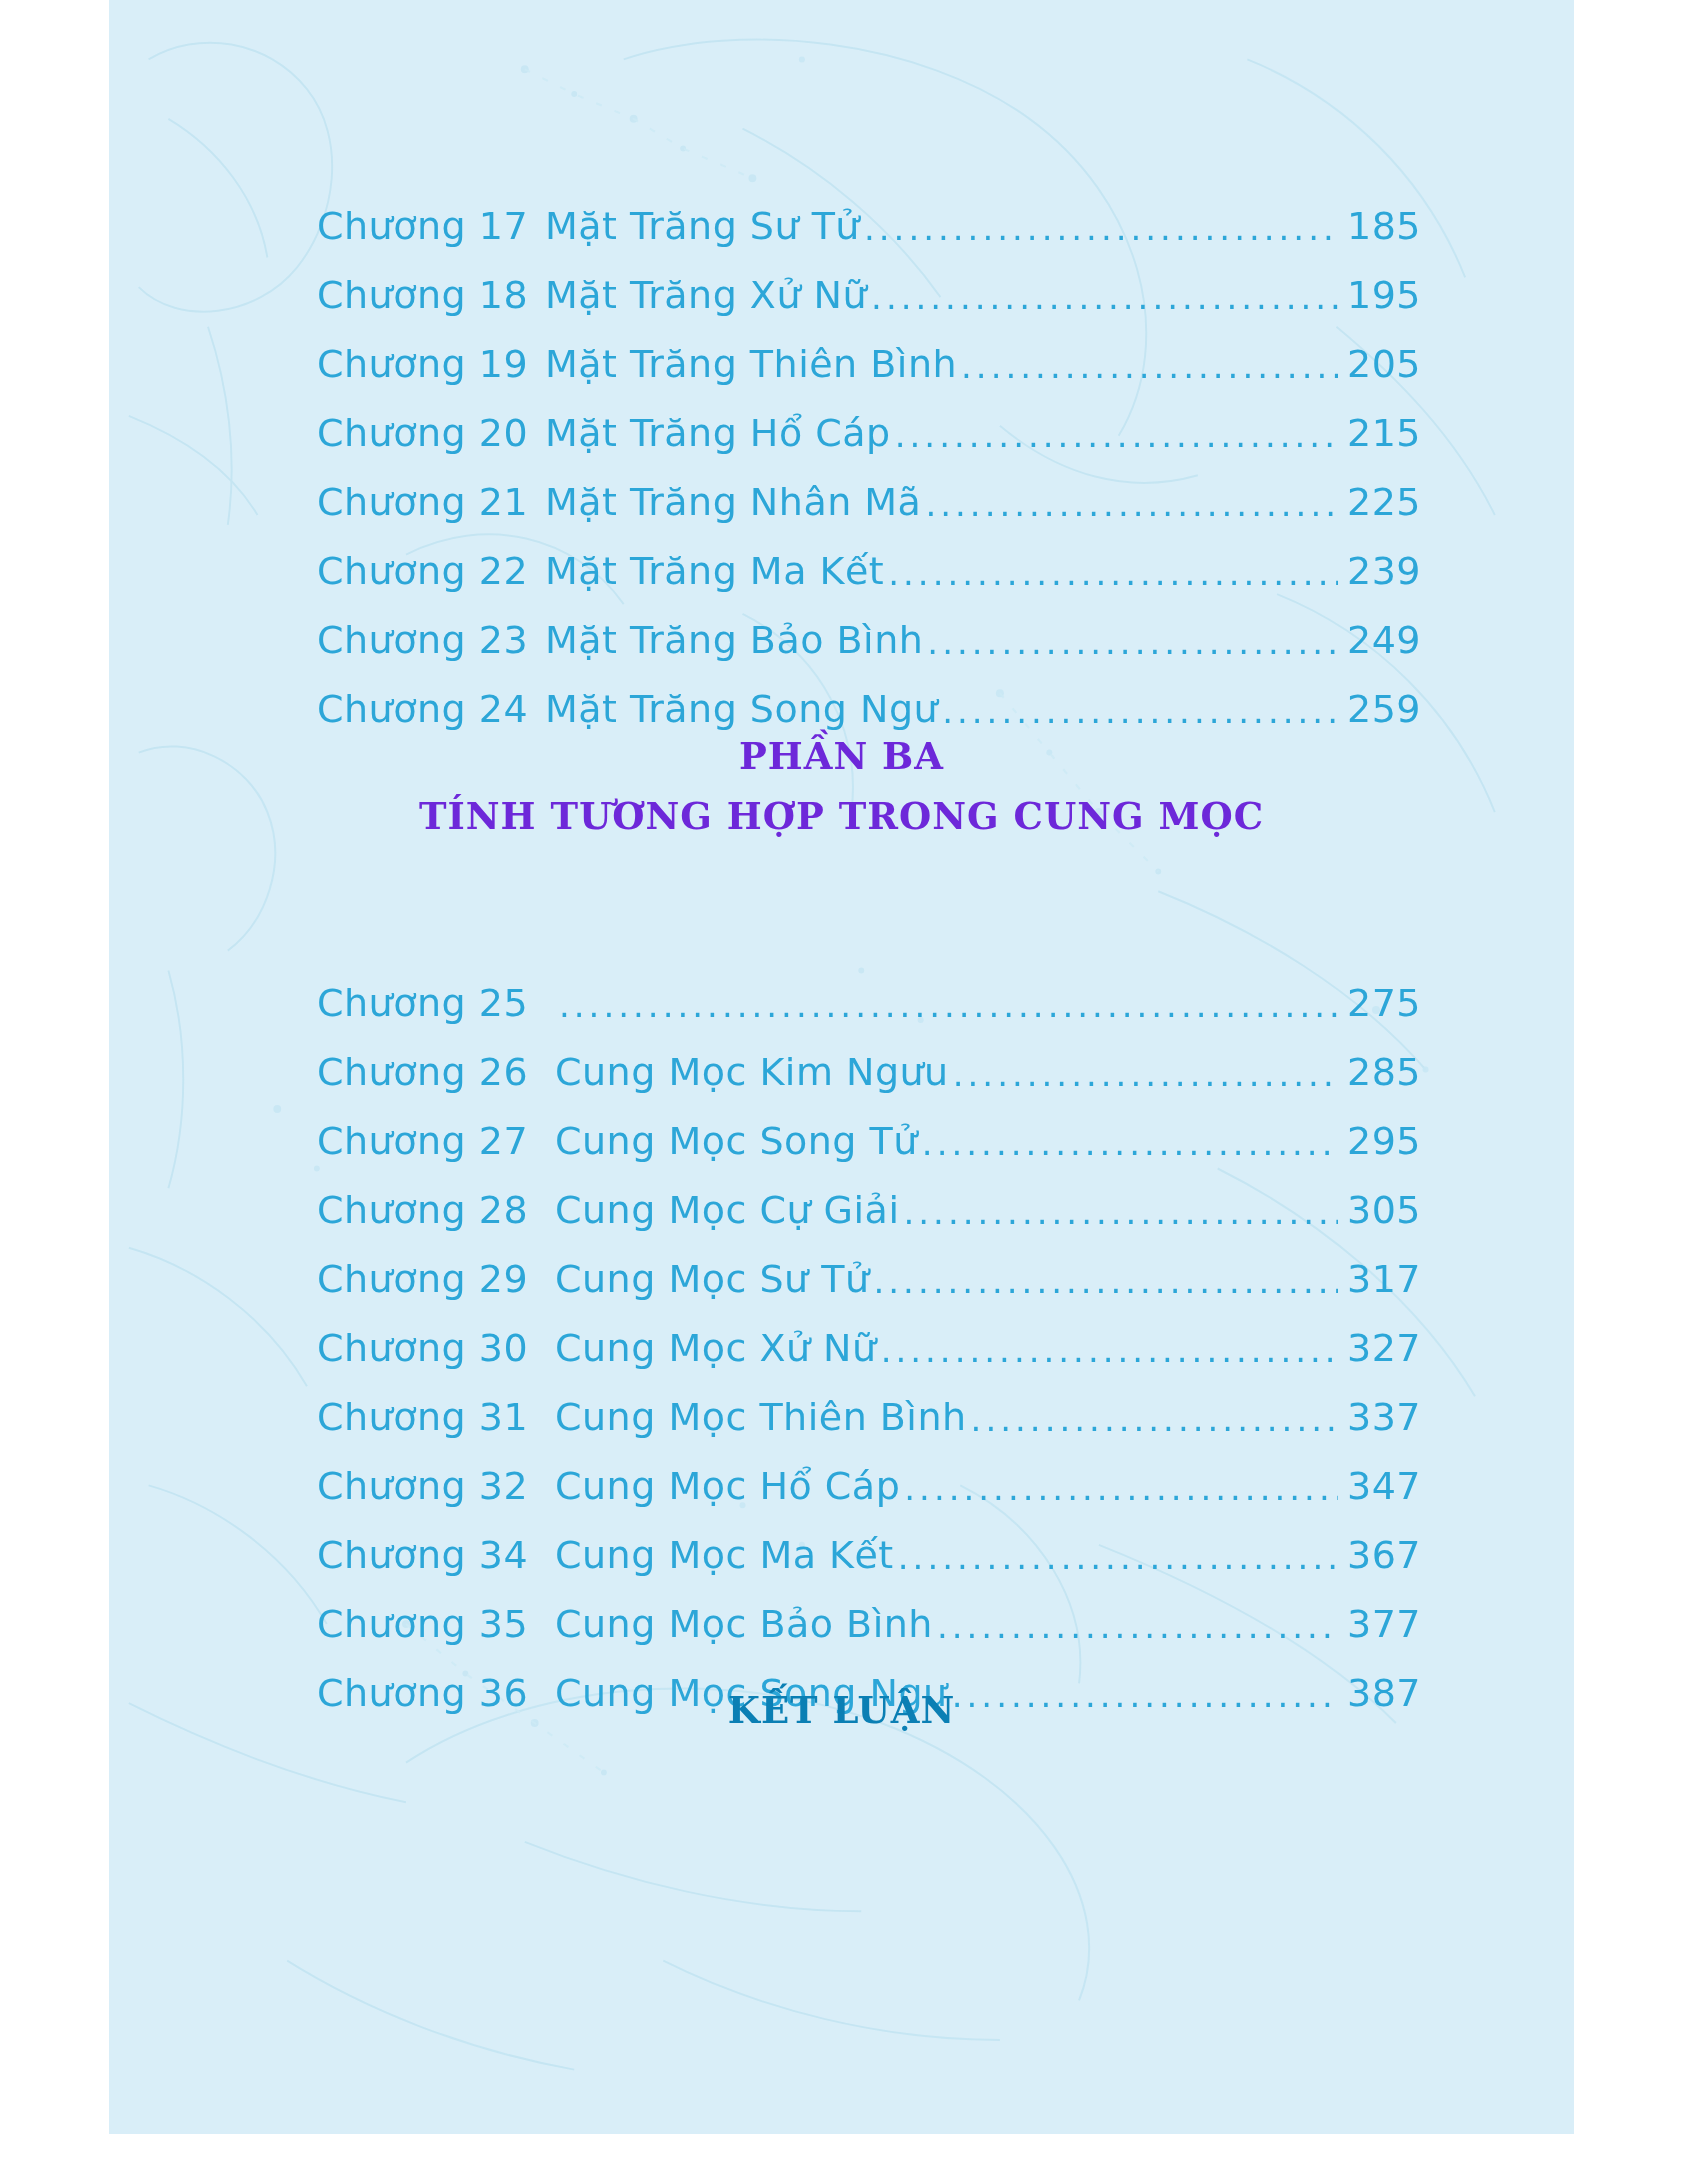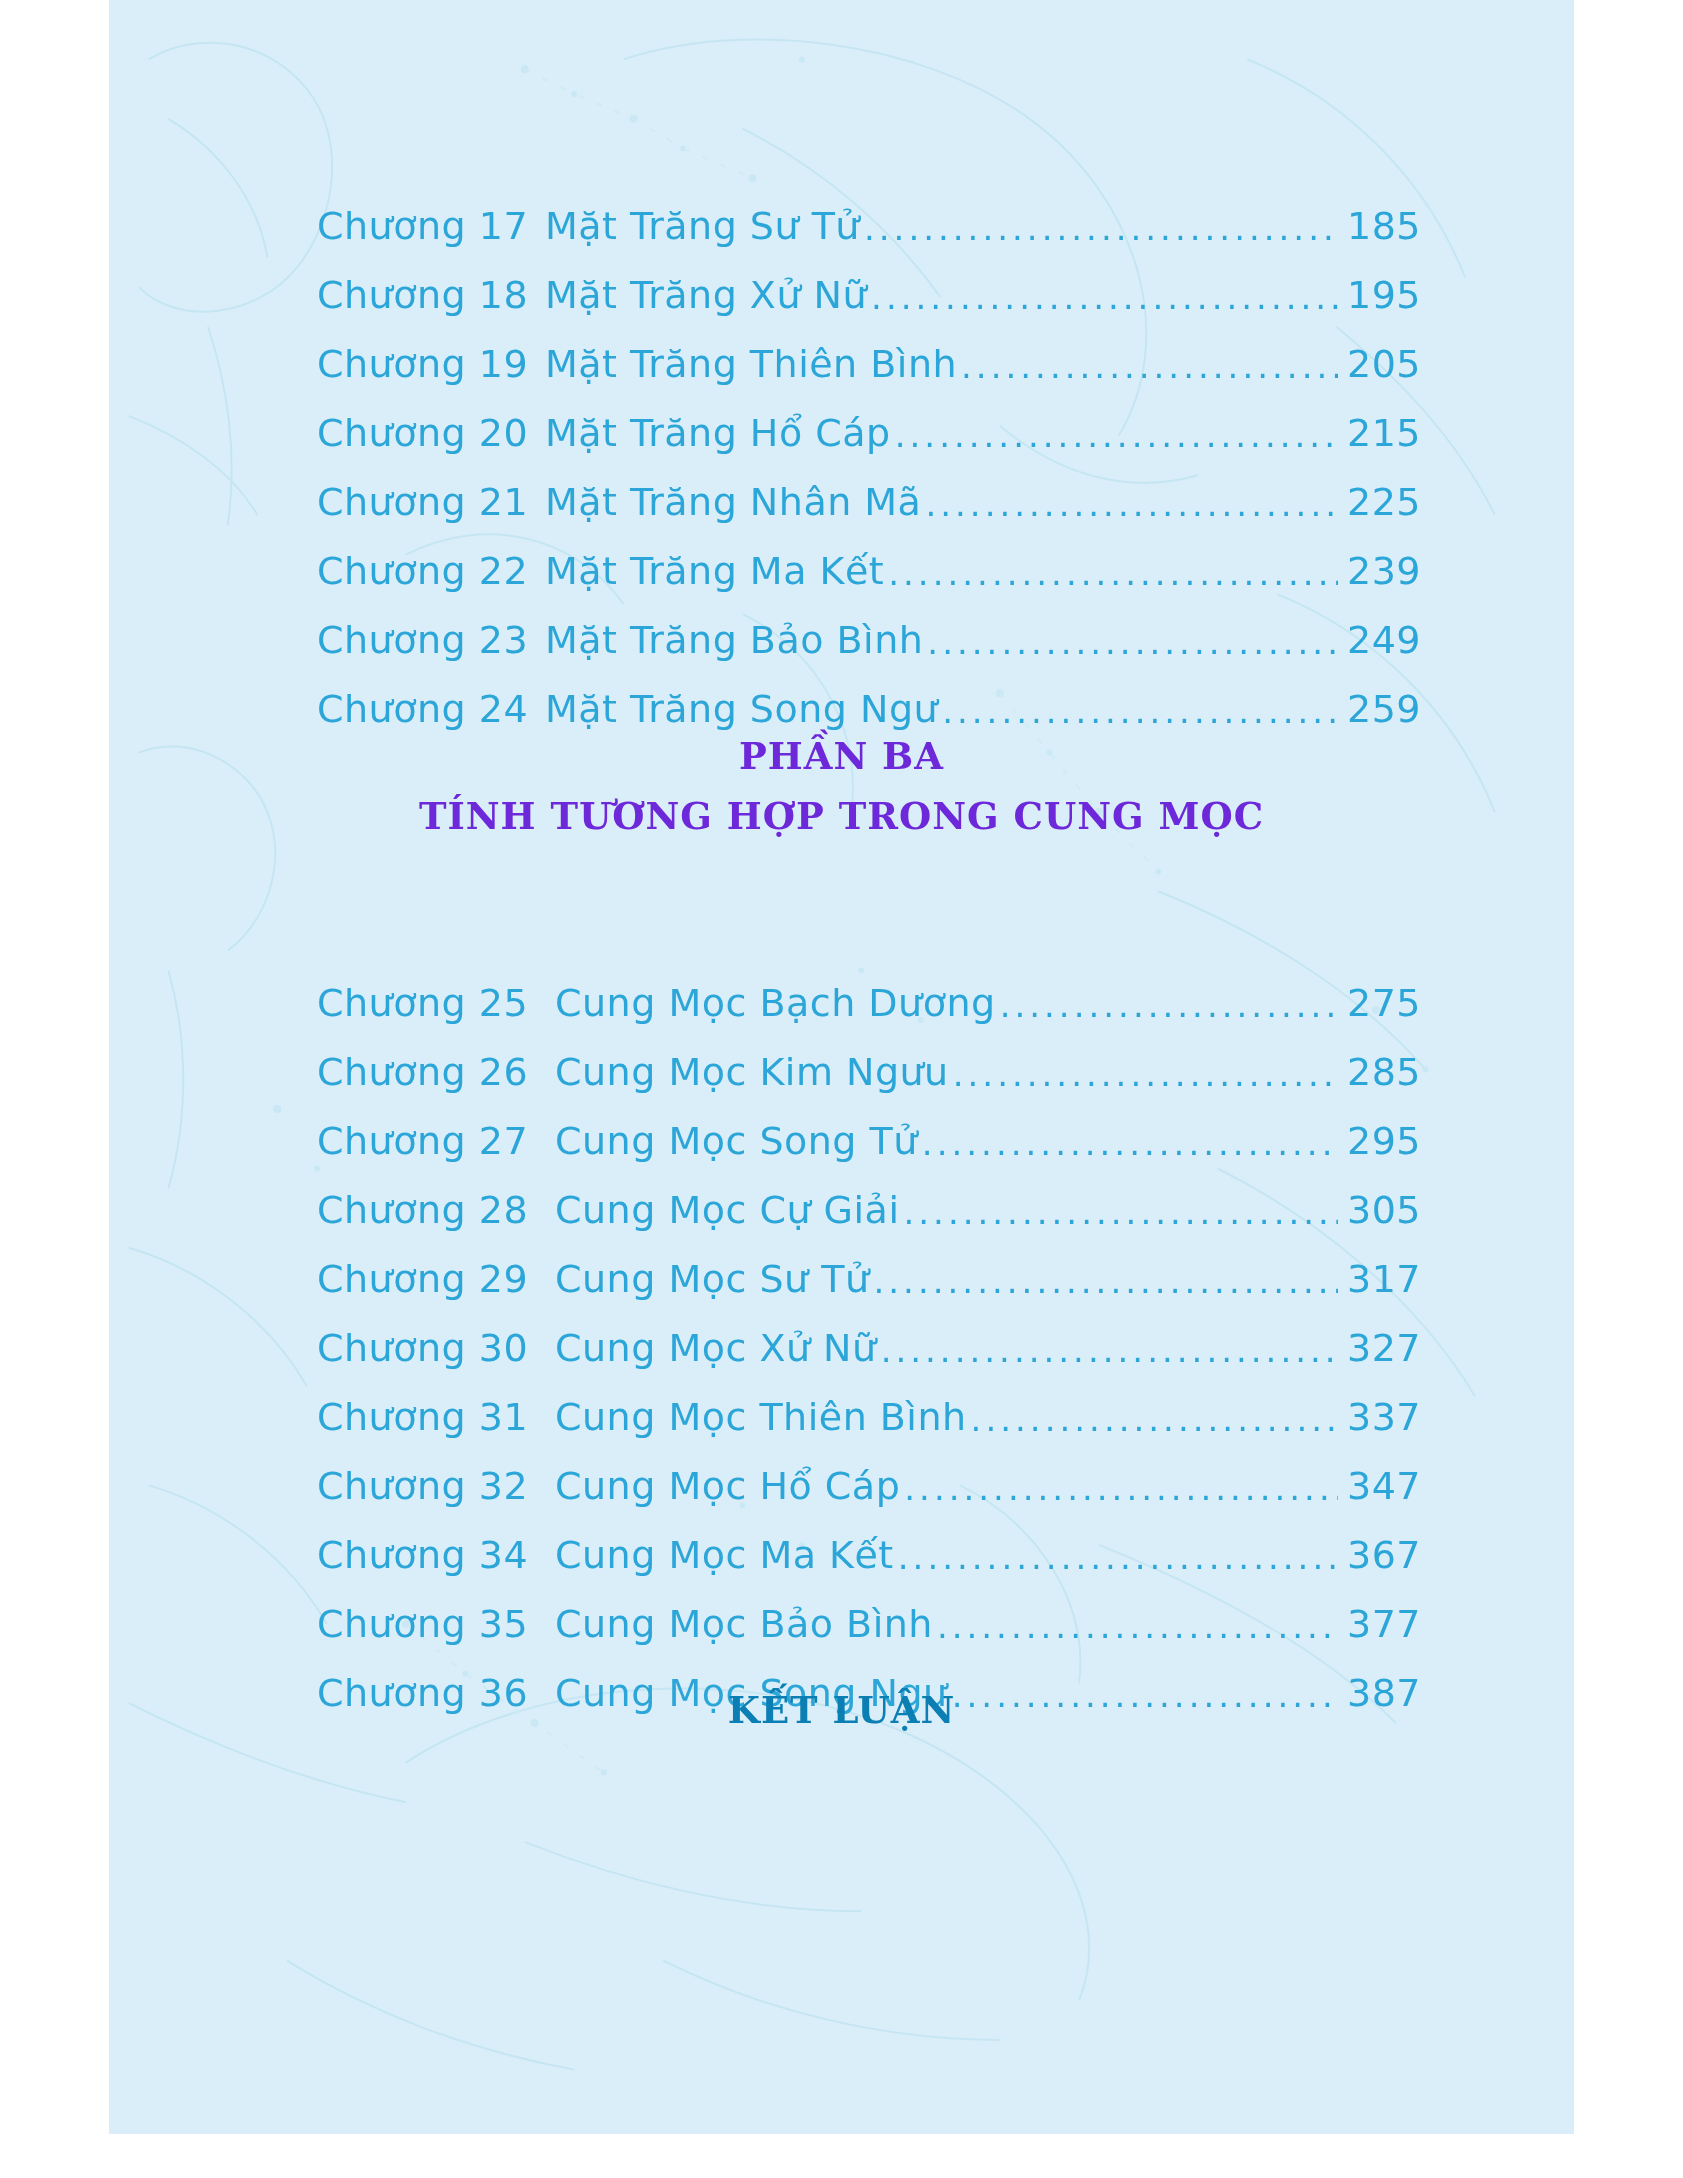--- a/index.html
+++ b/index.html
@@ -270,21 +270,20 @@
 
     <div class="part-heading">
       <div class="part-label">PHẦN BA</div>
       <div class="part-title">TÍNH TƯƠNG HỢP TRONG CUNG MỌC</div>
     </div>
 
     <div class="toc-list group-two">
 
       <div class="toc-row">
         <span class="chap-no">Chương 25</span>
-        <span class="chap-title">Cung Mọc Bạch Dương</span>
         <span class="leader"></span>
         <span class="page-no">275</span>
       </div>
 
       <div class="toc-row">
         <span class="chap-no">Chương 26</span>
         <span class="chap-title">Cung Mọc Kim Ngưu</span>
         <span class="leader"></span>
         <span class="page-no">285</span>
       </div>

